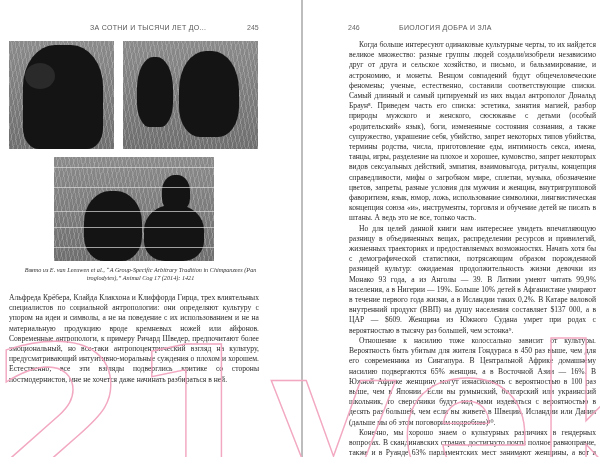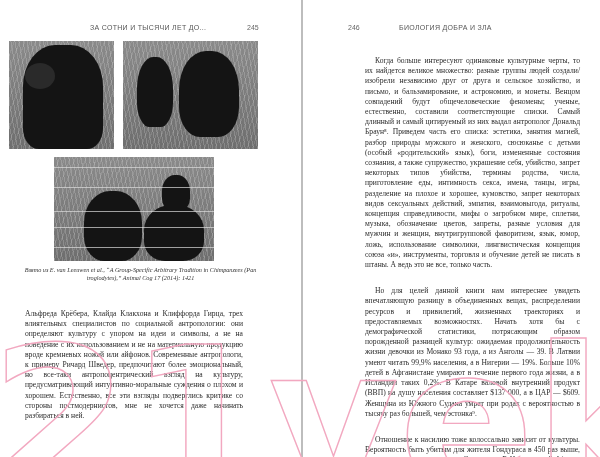--- a/index.html
+++ b/index.html
@@ -18,21 +18,21 @@
   .photo .grass { position:absolute; inset:0;
      background:
        repeating-linear-gradient(80deg, rgba(255,255,255,0.18) 0 1px, transparent 1px 4px),
        repeating-linear-gradient(-70deg, rgba(255,255,255,0.12) 0 1px, transparent 1px 5px),
        linear-gradient(#8a8a8a,#6e6e6e); }
   .photo .ape { position:absolute; background:#141414; border-radius:45% 45% 35% 35%; }
   .photo .wire { position:absolute; left:0; right:0; height:1px; background:rgba(220,220,220,0.7); }
   .caption { position:absolute; left:18px; width:245px; top:266px; font-size:6.2px; font-style:italic;
              text-align:center; line-height:8px; color:#333; }
   .body-text { position:absolute; font-size:7.6px; line-height:10.2px; text-align:justify; color:#2b2b2b; }
-  .body-text p { margin:16px; text-indent:10px; }
+  .body-text p { margin:0; text-indent:10px; }
   .body-text p.noindent { text-indent:0; }
   .watermark { position:absolute; left:-20px; top:300px; width:640px; height:160px; pointer-events:none; }
   .watermark text { font-family:"DejaVu Sans",sans-serif; font-weight:bold; font-size:200px;
                     fill:none; stroke:#f2a8c0; stroke-width:1.4; }
 </style>
 </head>
 <body>
 
 <div class="spread">
 

